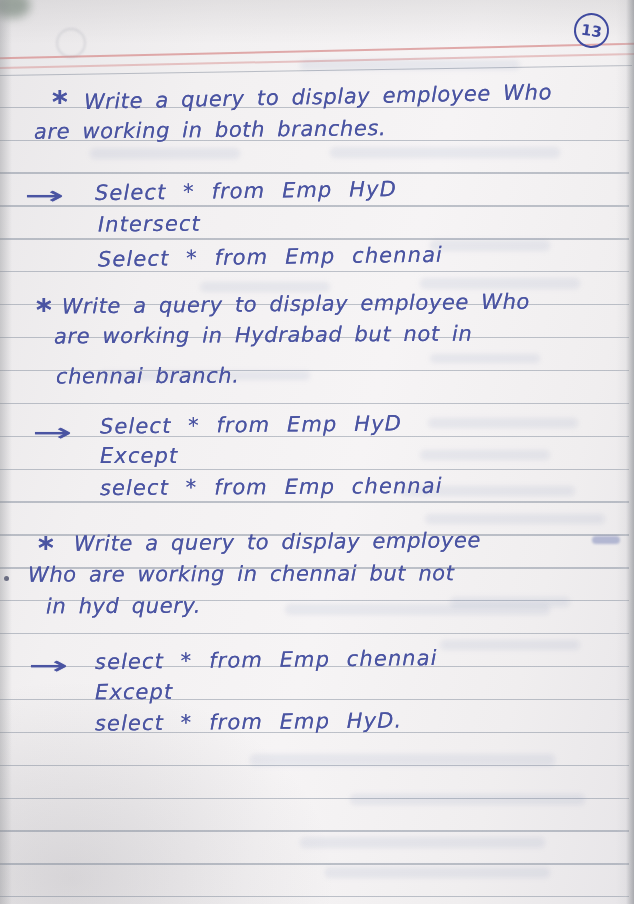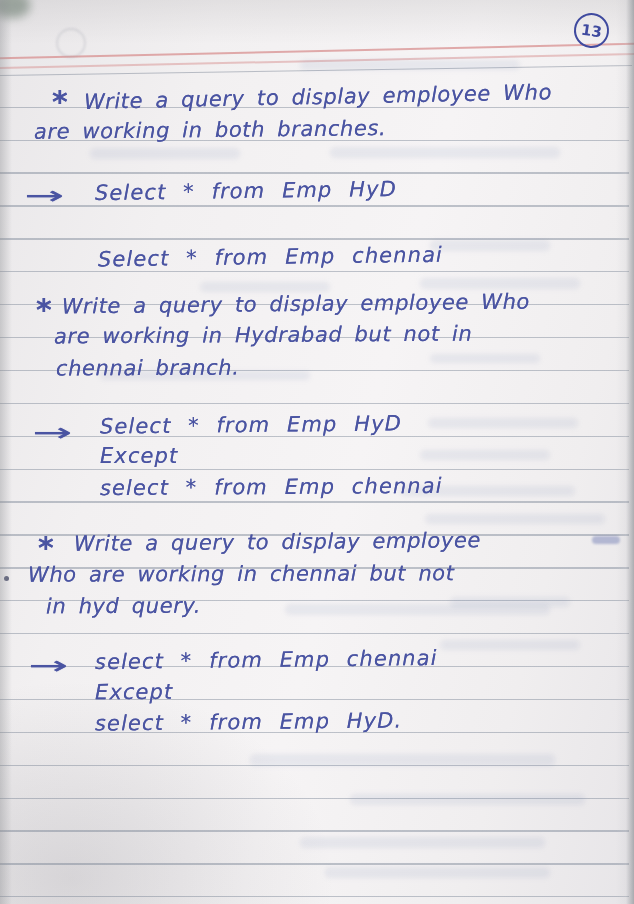--- a/index.html
+++ b/index.html
@@ -88,26 +88,27 @@
 
   <div class="page-num">
     <span>13</span>
   </div>
 
   <div class="hw bullet" style="left:52px;top:84px;">*</div>
   <div class="hw" style="left:84px;top:85px;transform:rotate(-1.2deg);">Write a query to display employee Who</div>
   <div class="hw" style="left:34px;top:118px;transform:rotate(-.6deg);">are working in both branches.</div>
   <div class="hw arrow" style="left:24px;top:181px;transform:scaleX(1.9);transform-origin:left center;">→</div>
   <div class="hw code" style="left:95px;top:179px;transform:rotate(-.8deg);">Select * from Emp HyD</div>
+  <div class="hw code" style="left:98px;top:212px;transform:rotate(-.5deg);">Intersect</div>
   <div class="hw code" style="left:98px;top:245px;transform:rotate(-.8deg);">Select * from Emp chennai</div>
 
   <div class="hw bullet" style="left:36px;top:292px;">*</div>
   <div class="hw" style="left:62px;top:292px;transform:rotate(-.6deg);">Write a query to display employee Who</div>
   <div class="hw" style="left:54px;top:323px;transform:rotate(-.4deg);">are working in Hydrabad but not in</div>
-  <div class="hw" style="left:56px;top:356px;transform:rotate(-.3deg);">chennai branch.</div>
+  <div class="hw" style="left:56px;top:364px;transform:rotate(-.3deg);">chennai branch.</div>
   <div class="hw arrow" style="left:32px;top:418px;transform:scaleX(1.9);transform-origin:left center;">→</div>
   <div class="hw code" style="left:100px;top:413px;transform:rotate(-.6deg);">Select * from Emp HyD</div>
   <div class="hw code" style="left:100px;top:444px;">Except</div>
   <div class="hw code" style="left:100px;top:475px;transform:rotate(-.4deg);">select * from Emp chennai</div>
 
   <div class="hw bullet" style="left:38px;top:530px;">*</div>
   <div class="hw" style="left:74px;top:530px;transform:rotate(-.5deg);">Write a query to display employee</div>
   <div class="hw" style="left:28px;top:562px;transform:rotate(-.2deg);">Who are working in chennai but not</div>
   <div class="hw" style="left:46px;top:594px;transform:rotate(-.3deg);">in hyd query.</div>
   <div class="hw arrow" style="left:28px;top:651px;transform:scaleX(1.9);transform-origin:left center;">→</div>

